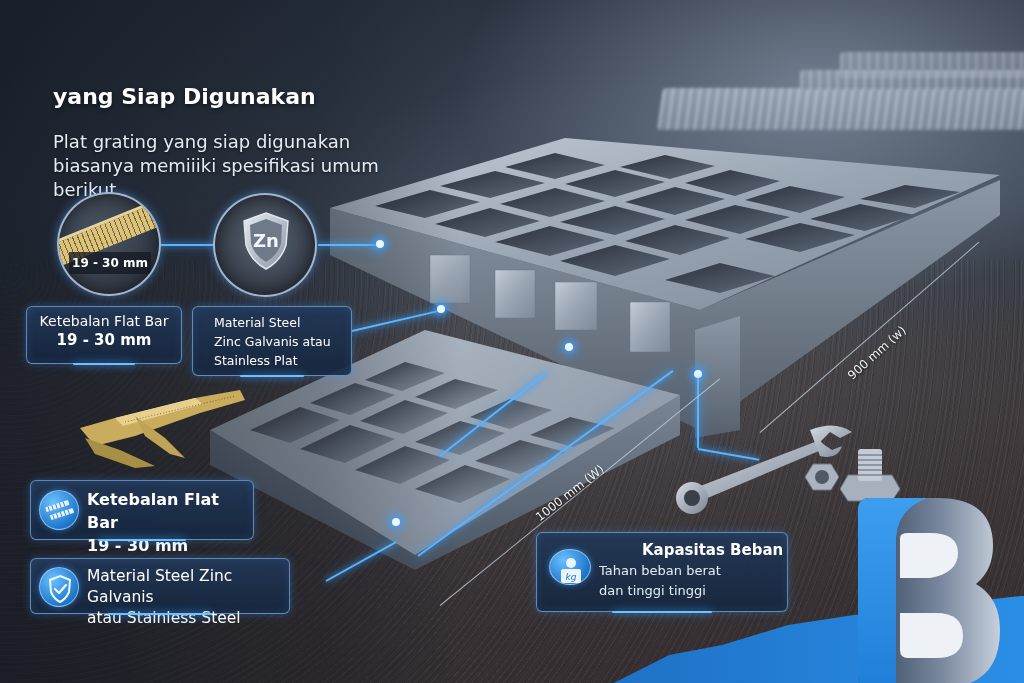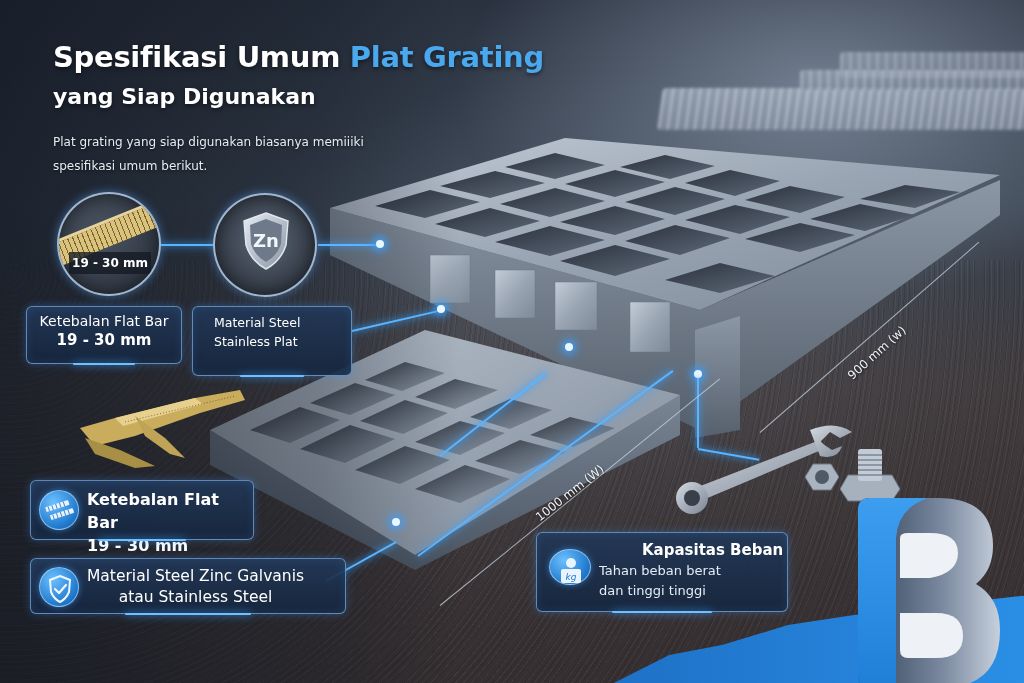--- a/index.html
+++ b/index.html
@@ -38,21 +38,21 @@
 
   
   .glow-line { position: absolute; height: 2px; background: #5ab4ff; box-shadow: 0 0 6px #3aa0ff, 0 0 12px rgba(58,160,255,0.6); transform-origin: 0 50%; }
   .glow-dot { position: absolute; width: 8px; height: 8px; border-radius: 50%; background: #e8f6ff; box-shadow: 0 0 8px 3px #3aa0ff; }
   .dim-line { position: absolute; height: 1px; background: rgba(200,215,230,0.75); transform-origin: 0 50%; }
 
   
   .title1 { position: absolute; left: 53px; top: 40px; font-size: 29px; font-weight: bold; color: #ffffff; letter-spacing: -0.3px; text-shadow: 0 2px 4px rgba(0,0,0,0.5); white-space: nowrap; }
   .title1 .accent { color: #4aa8ee; }
   .title2 { position: absolute; left: 53px; top: 84px; font-size: 22px; font-weight: bold; color: #ffffff; text-shadow: 0 2px 4px rgba(0,0,0,0.5); white-space: nowrap; }
-  .desc { position: absolute; left: 53px; top: 130px; width: 360px; font-size: 12px; line-height: 24px; color: #e6ecf3; text-shadow: 0 1px 3px rgba(0,0,0,0.6); }
+  .desc { position: absolute; left: 53px; top: 130px; width: 360px; font-size: 18px; line-height: 24px; color: #e6ecf3; text-shadow: 0 1px 3px rgba(0,0,0,0.6); }
 
   
   .circle {
     position: absolute; width: 104px; height: 104px; border-radius: 50%;
     border: 2px solid rgba(180,205,230,0.85);
     box-shadow: 0 0 10px rgba(90,170,255,0.5), inset 0 0 18px rgba(0,0,0,0.5);
     overflow: hidden;
   }
   .circle-ruler { left: 57px; top: 192px; background: radial-gradient(circle at 40% 40%, #4b5563, #252c36); }
   .circle-zn { left: 213px; top: 193px; background: radial-gradient(circle at 50% 45%, #5a6473, #232a34); }
@@ -83,21 +83,21 @@
     content: ""; position: absolute; left: 30%; right: 30%; bottom: -2px; height: 2px;
     background: #6ec0ff; box-shadow: 0 0 8px #3aa0ff; border-radius: 2px;
   }
   .p-flat-top { left: 26px; top: 306px; width: 156px; height: 58px; text-align: center; }
   .p-flat-top .l1 { font-size: 14px; margin-top: 6px; }
   .p-flat-top .l2 { font-size: 15px; font-weight: bold; margin-top: 2px; }
   .p-mat-top { left: 192px; top: 306px; width: 160px; height: 70px; padding: 6px 0 0 21px; }
   .p-mat-top .ln { font-size: 12.5px; line-height: 19px; }
 
   .p-flat-bot { left: 30px; top: 480px; width: 224px; height: 60px; }
-  .p-mat-bot { left: 30px; top: 558px; width: 316px; height: 56px; text-align: center; }
+  .p-mat-bot { left: 30px; top: 558px; width: 260px; height: 56px; }
   .p-flat-bot .txt, .p-mat-bot .txt { position: absolute; left: 56px; top: 7px; }
   .p-flat-bot .l1 { font-size: 16px; font-weight: bold; line-height: 23px; }
   .p-flat-bot .l2 { font-size: 16px; font-weight: bold; line-height: 23px; }
   .p-mat-bot .l1, .p-mat-bot .l2 { font-size: 15.5px; line-height: 21px; }
 
   .p-kap { left: 536px; top: 532px; width: 252px; height: 80px; }
   .p-kap .txt { position: absolute; left: 62px; top: 6px; }
   .p-kap .t { font-size: 15px; font-weight: bold; line-height: 22px; margin-left: 43px; }
   .p-kap .s { font-size: 13px; line-height: 20px; color: #e4ecf5; }
 
@@ -241,23 +241,20 @@
   <div class="glow-dot" style="left:392px; top:518px;"></div>
   <div class="glow-line" style="left:418px; top:555px; width:315px; transform:rotate(-36deg);"></div>
   <div class="glow-line" style="left:697px; top:378px; width:2px; height:70px; transform:none;"></div>
   <div class="glow-line" style="left:698px; top:448px; width:62px; transform:rotate(10deg);"></div>
 
   <div class="dim-line" style="left:760px; top:432px; width:290px; transform:rotate(-41deg);"></div>
   <div class="dim-line" style="left:440px; top:605px; width:360px; transform:rotate(-39deg);"></div>
   <span class="dim-label dim-900">900 mm (w)</span>
   <span class="dim-label dim-1000">1000 mm (W)</span>
 
-  <div class="title1">
-    <span>Spesifikasi Umum </span><span class="accent">Plat Grating</span>
-  </div>
   <div class="title2">yang Siap Digunakan</div>
   <div class="desc">Plat grating yang siap digunakan biasanya memiiiki spesifikasi umum berikut.</div>
 
   <div class="circle circle-ruler">
     <div class="ruler"></div>
     <div class="ruler-badge">19 - 30 mm</div>
   </div>
   <div class="circle circle-zn">
     <svg class="shield" viewBox="0 0 50 60">
       <defs>
@@ -271,20 +268,21 @@
       <text x="25" y="36" text-anchor="middle" font-size="18" font-weight="bold" fill="#f2f5f9" font-family="DejaVu Sans, sans-serif">Zn</text>
     </svg>
   </div>
 
   <div class="panel p-flat-top">
     <div class="l1">Ketebalan Flat Bar</div>
     <div class="l2">19 - 30 mm</div>
   </div>
   <div class="panel p-mat-top">
     <div class="ln">Material Steel</div>
+    <div class="ln">Zinc Galvanis atau</div>
     <div class="ln">Stainless Plat</div>
   </div>
 
   <svg class="caliper" viewBox="0 0 170 80">
     <polygon points="5,40 40,30 120,10 165,2 170,12 125,25 60,48 20,58" fill="#c9ac5c"></polygon>
     <polygon points="40,30 120,10 128,16 48,38" fill="#e7d08e"></polygon>
     <polygon points="10,50 45,62 80,78 60,80 20,66" fill="#a88f46"></polygon>
     <polygon points="60,28 90,50 110,70 95,66 70,48" fill="#bfa356"></polygon>
     <line x1="50" y1="34" x2="160" y2="8" stroke="#6a5424" stroke-width="0.8" stroke-dasharray="1 2"></line>
   </svg>

